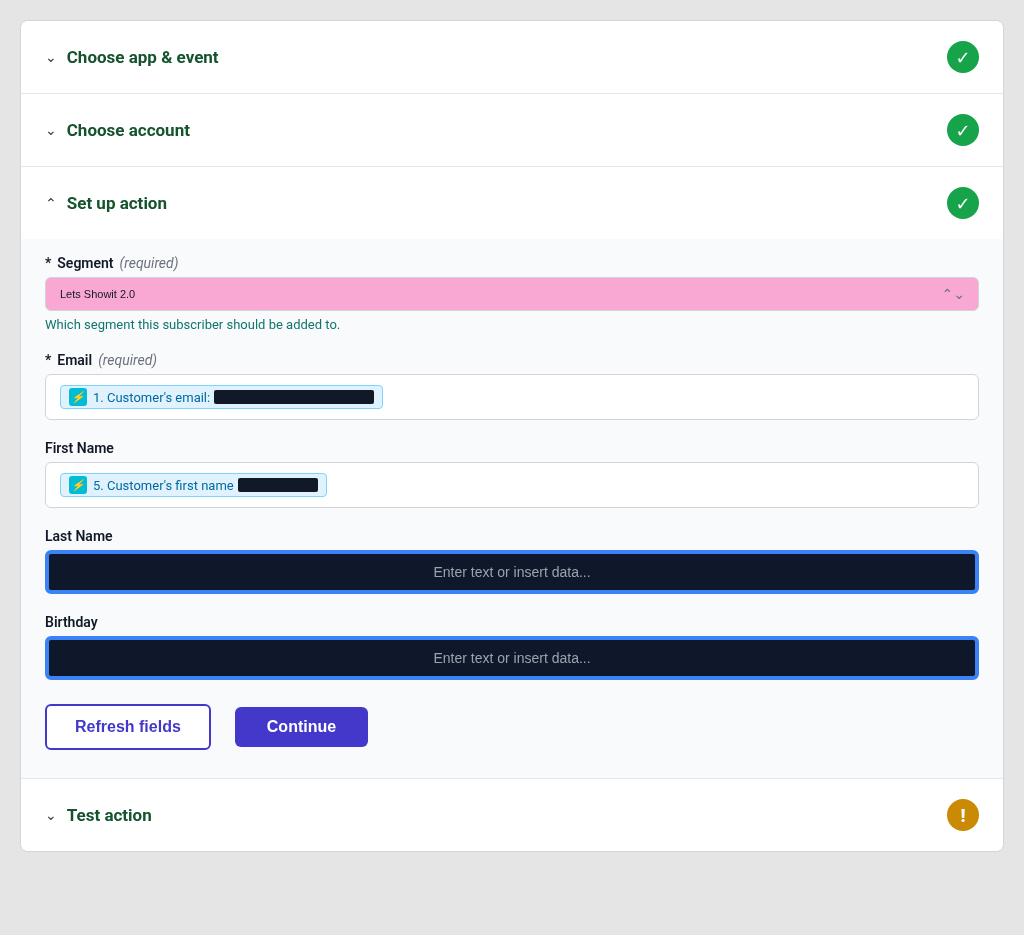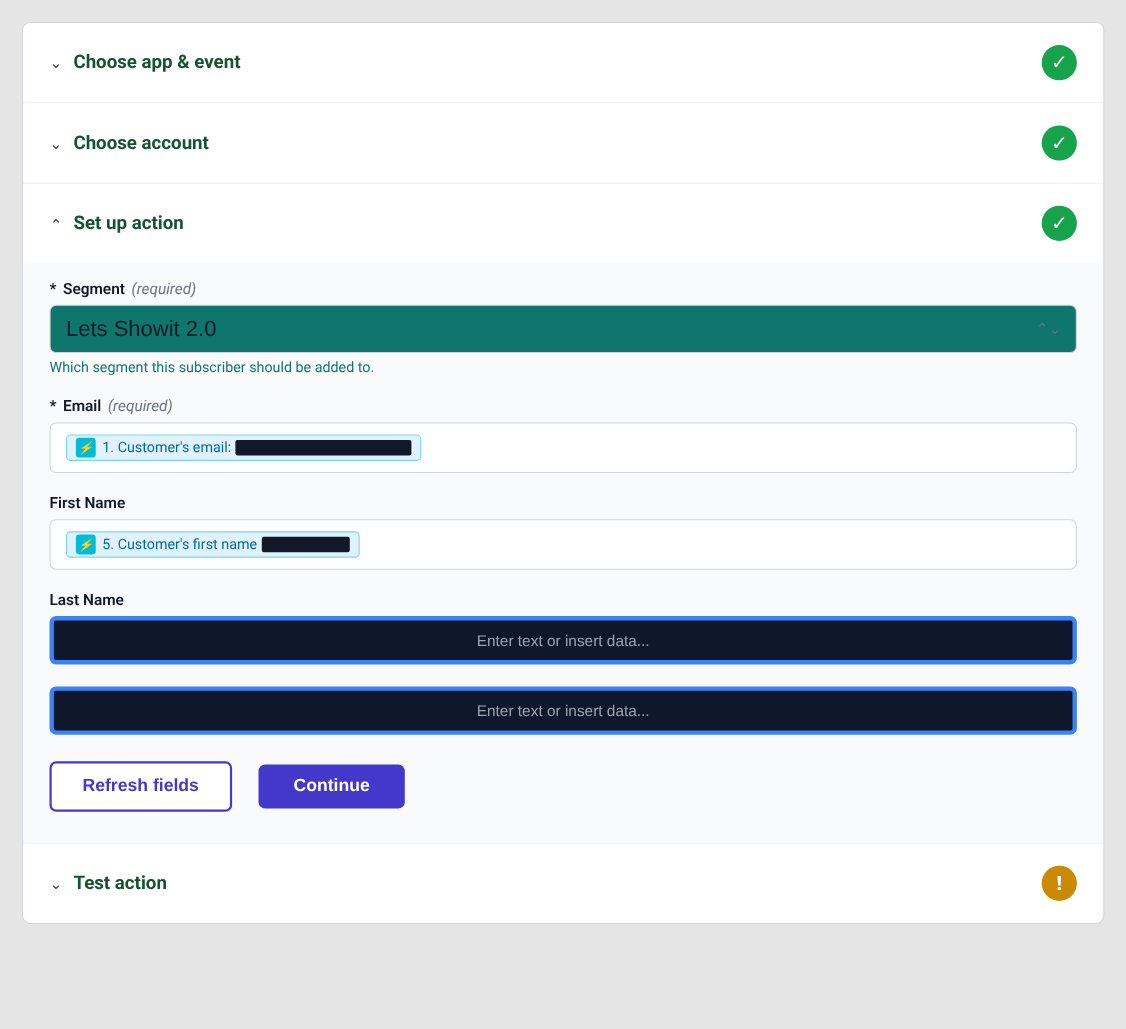--- a/index.html
+++ b/index.html
@@ -122,23 +122,23 @@
 
     .select-wrapper {
       position: relative;
     }
 
     .select-wrapper select {
       width: 100%;
       padding: 10px 40px 10px 14px;
       border: 1px solid #d1d5db;
       border-radius: 6px;
-      font-size: 20px;
+      font-size: 11px;
       color: #111827;
-      background: #0f766e;
+      background: #f9a8d4;
       appearance: none;
       cursor: pointer;
     }
 
     .select-chevron {
       position: absolute;
       right: 14px;
       top: 50%;
       transform: translateY(-50%);
       color: #6b7280;
@@ -360,20 +360,23 @@
       </div>
 
       <div class="field-group">
         <div class="field-label">
           <span>Last Name</span>
         </div>
         <input class="text-input-field" type="text" placeholder="Enter text or insert data..." style="">
       </div>
 
       <div class="field-group">
+        <div class="field-label">
+          <span>Birthday</span>
+        </div>
         <input class="text-input-field" type="text" placeholder="Enter text or insert data..." style="">
       </div>
 
       <div class="buttons-row">
         <button class="btn-refresh">Refresh fields</button>
         <button class="btn-continue">Continue</button>
       </div>
 
     </div>
   </div>

